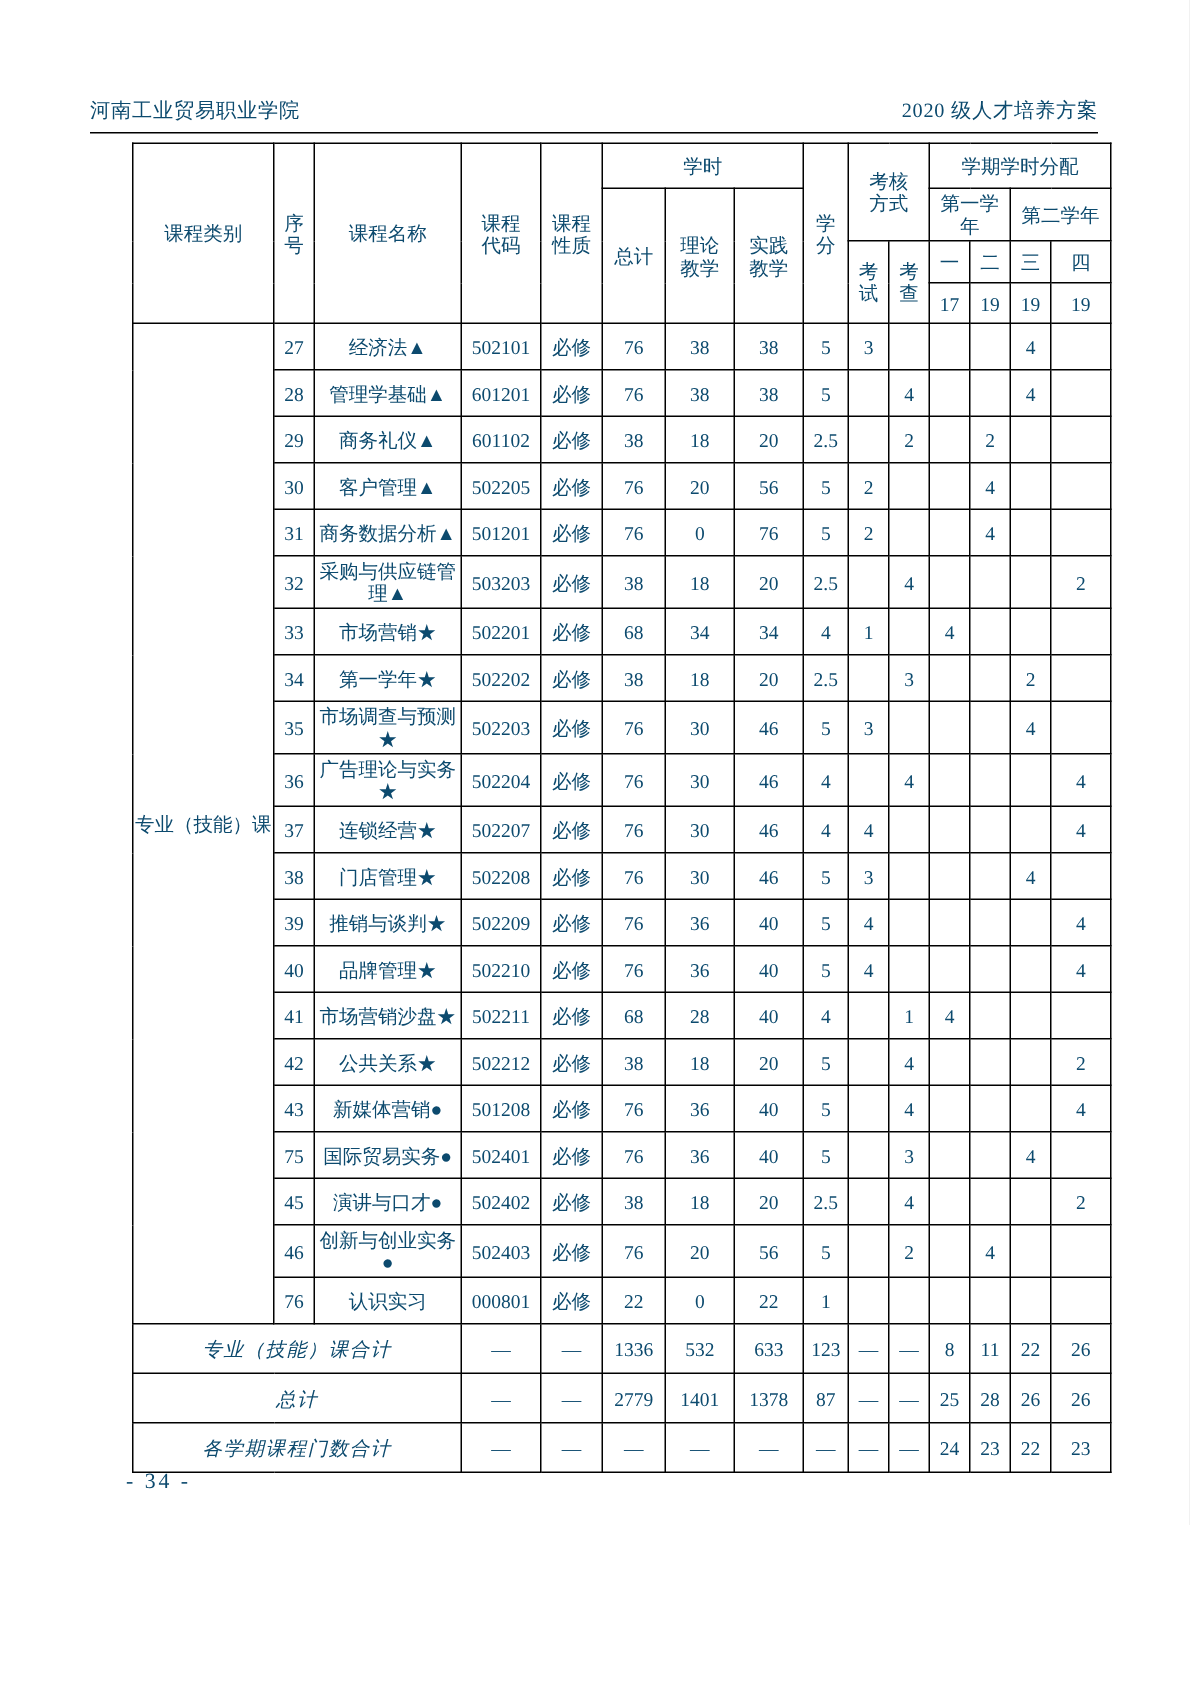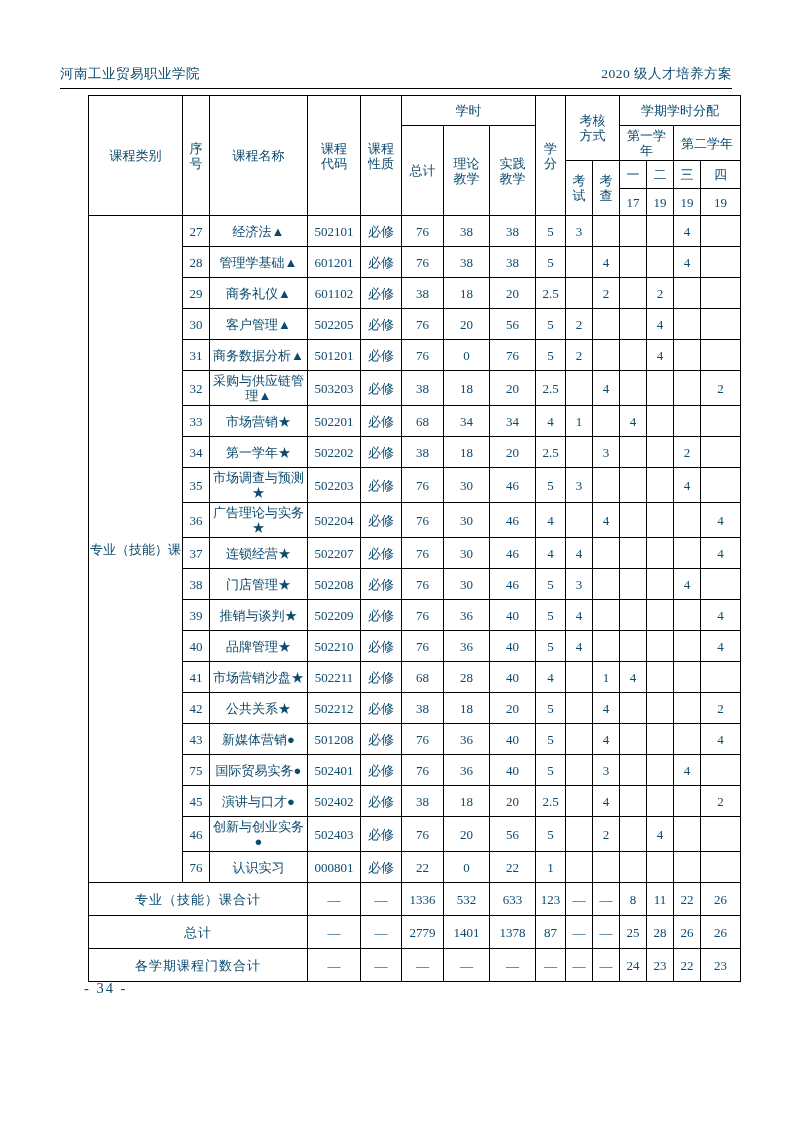--- a/index.html
+++ b/index.html
@@ -47,21 +47,21 @@
   .curriculum thead tr.hr2 { height: 25px; }
   .curriculum thead tr.hr3 { height: 28px; }
   .curriculum thead tr.hr4 { height: 27px; }
   .curriculum tbody tr { height: 31px; }
   .curriculum tbody tr.summary-row { height: 33px; }
   .vblk { display: inline-block; vertical-align: middle; }
   .w1 { width: 1.15em; }
   .w2 { width: 2.3em; }
   .name-cell { text-align: left; padding-left: 3px; padding-right: 1px; }
   .cat-cell { font-size: 11px; white-space: nowrap; padding: 0; }
-  .sum-label { letter-spacing: 1px; }
+  .sum-label { letter-spacing: 1px; font-style: italic; }
   .page-footer {
     position: absolute;
     left: 84px;
     top: 980px;
     font-size: 14.5px;
     letter-spacing: 2px;
   }
 </style>
 </head>
 <body>

